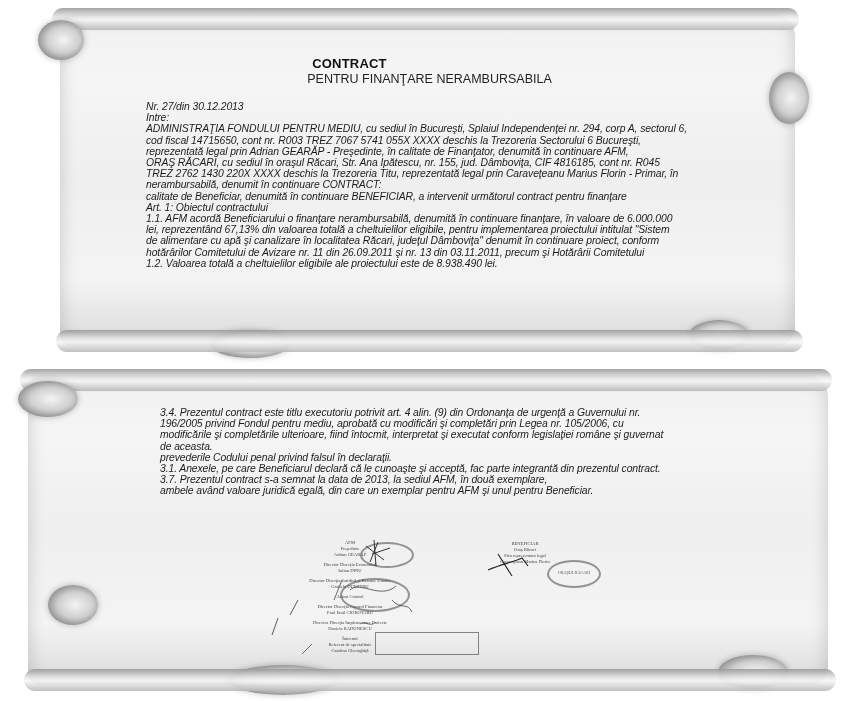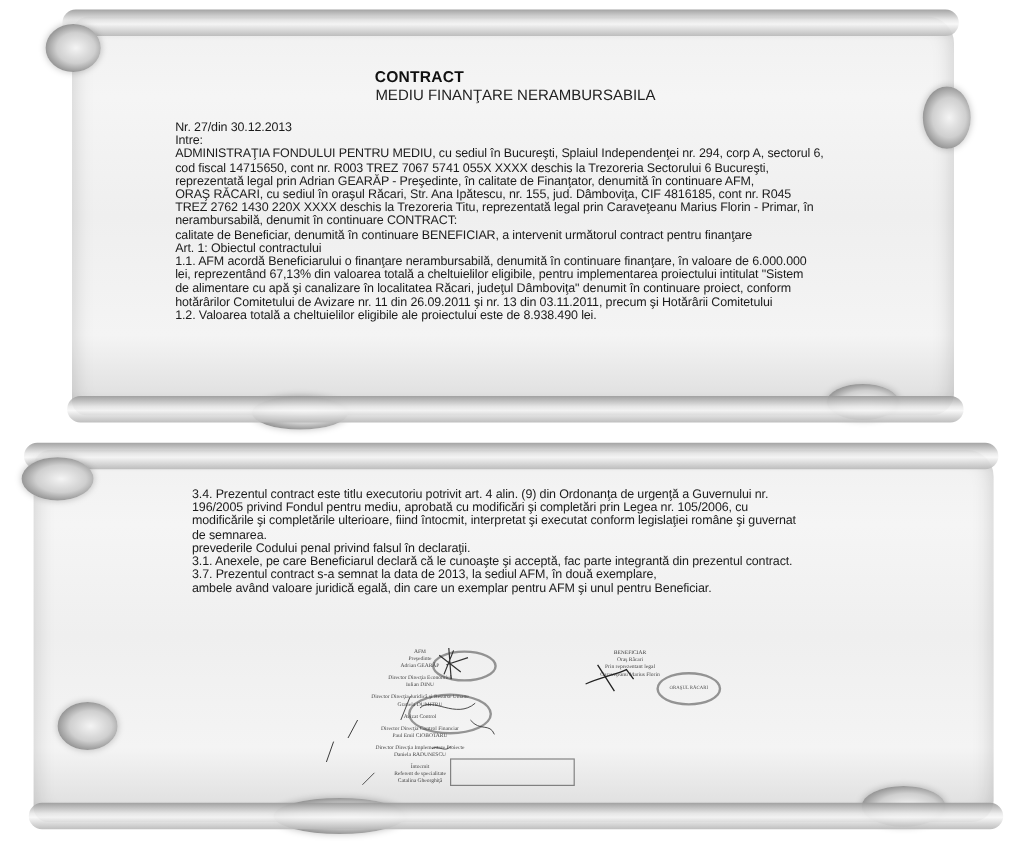--- a/index.html
+++ b/index.html
@@ -32,20 +32,21 @@
 
     .scroll-1 { left: 60px; top: 14px; width: 735px; height: 332px; }
     .scroll-2 { left: 34px; top: 373px; width: 470px; height: 1px; }
     .scroll-2 { left: 28px; top: 375px; width: 800px; height: 310px; }
 
     .doc-text {
       position: absolute;
       font-size: 10.4px;
       line-height: 11.2px;
       color: #1b1b1b;
+      font-style: italic;
       letter-spacing: -0.1px;
     }
     .doc-text p { margin: 0; }
 
     .title {
       position: absolute;
       left: 0; width: 699px; top: 56px;
       text-align: center;
       font-weight: 900;
       font-size: 13px;
@@ -97,21 +98,21 @@
   </div>
 
   <div class="scroll scroll-2">
     <div class="curl" style="left:-10px; top:6px; width:60px; height:36px;"></div>
     <div class="curl" style="left:20px; top:210px; width:50px; height:40px;"></div>
     <div class="curl" style="left:200px; bottom:-10px; width:110px; height:30px;"></div>
     <div class="curl" style="right:40px; bottom:-4px; width:70px; height:34px;"></div>
   </div>
 
   <div class="title">CONTRACT</div>
-  <div class="subtitle">MEDIU FINANŢARE NERAMBURSABILA</div>
+  <div class="subtitle">PENTRU FINANŢARE NERAMBURSABILA</div>
 
   <div class="doc-text block-1">
     <p>Nr. 27/din 30.12.2013</p>
     <p>Intre:</p>
     <p>ADMINISTRAŢIA FONDULUI PENTRU MEDIU, cu sediul în Bucureşti, Splaiul Independenţei nr. 294, corp A, sectorul 6,</p>
     <p>cod fiscal 14715650, cont nr. R003 TREZ 7067 5741 055X XXXX deschis la Trezoreria Sectorului 6 Bucureşti,</p>
     <p>reprezentată legal prin Adrian GEARĂP - Preşedinte, în calitate de Finanţator, denumită în continuare AFM,</p>
     <p>ORAŞ RĂCARI, cu sediul în oraşul Răcari, Str. Ana Ipătescu, nr. 155, jud. Dâmboviţa, CIF 4816185, cont nr. R045</p>
     <p>TREZ 2762 1430 220X XXXX deschis la Trezoreria Titu, reprezentată legal prin Caraveţeanu Marius Florin - Primar, în</p>
     <p>nerambursabilă, denumit în continuare CONTRACT:</p>
@@ -121,21 +122,21 @@
     <p>lei, reprezentând 67,13% din valoarea totală a cheltuielilor eligibile, pentru implementarea proiectului intitulat "Sistem</p>
     <p>de alimentare cu apă şi canalizare în localitatea Răcari, judeţul Dâmboviţa" denumit în continuare proiect, conform</p>
     <p>hotărârilor Comitetului de Avizare nr. 11 din 26.09.2011 şi nr. 13 din 03.11.2011, precum şi Hotărârii Comitetului</p>
     <p>1.2. Valoarea totală a cheltuielilor eligibile ale proiectului este de 8.938.490 lei.</p>
   </div>
 
   <div class="doc-text block-2">
     <p>3.4. Prezentul contract este titlu executoriu potrivit art. 4 alin. (9) din Ordonanţa de urgenţă a Guvernului nr.</p>
     <p>196/2005 privind Fondul pentru mediu, aprobată cu modificări şi completări prin Legea nr. 105/2006, cu</p>
     <p>modificările şi completările ulterioare, fiind întocmit, interpretat şi executat conform legislaţiei române şi guvernat</p>
-    <p>de semnarea.</p>
+    <p>de aceasta.</p>
     <p>prevederile Codului penal privind falsul în declaraţii.</p>
     <p>3.1. Anexele, pe care Beneficiarul declară că le cunoaşte şi acceptă, fac parte integrantă din prezentul contract.</p>
     <p>3.7. Prezentul contract s-a semnat la data de 2013, la sediul AFM, în două exemplare,</p>
     <p>ambele având valoare juridică egală, din care un exemplar pentru AFM şi unul pentru Beneficiar.</p>
   </div>
 
   <div class="signatures">
     <div class="sig-lines sig-left">
       <div>AFM</div>
       <div>Preşedinte</div>

